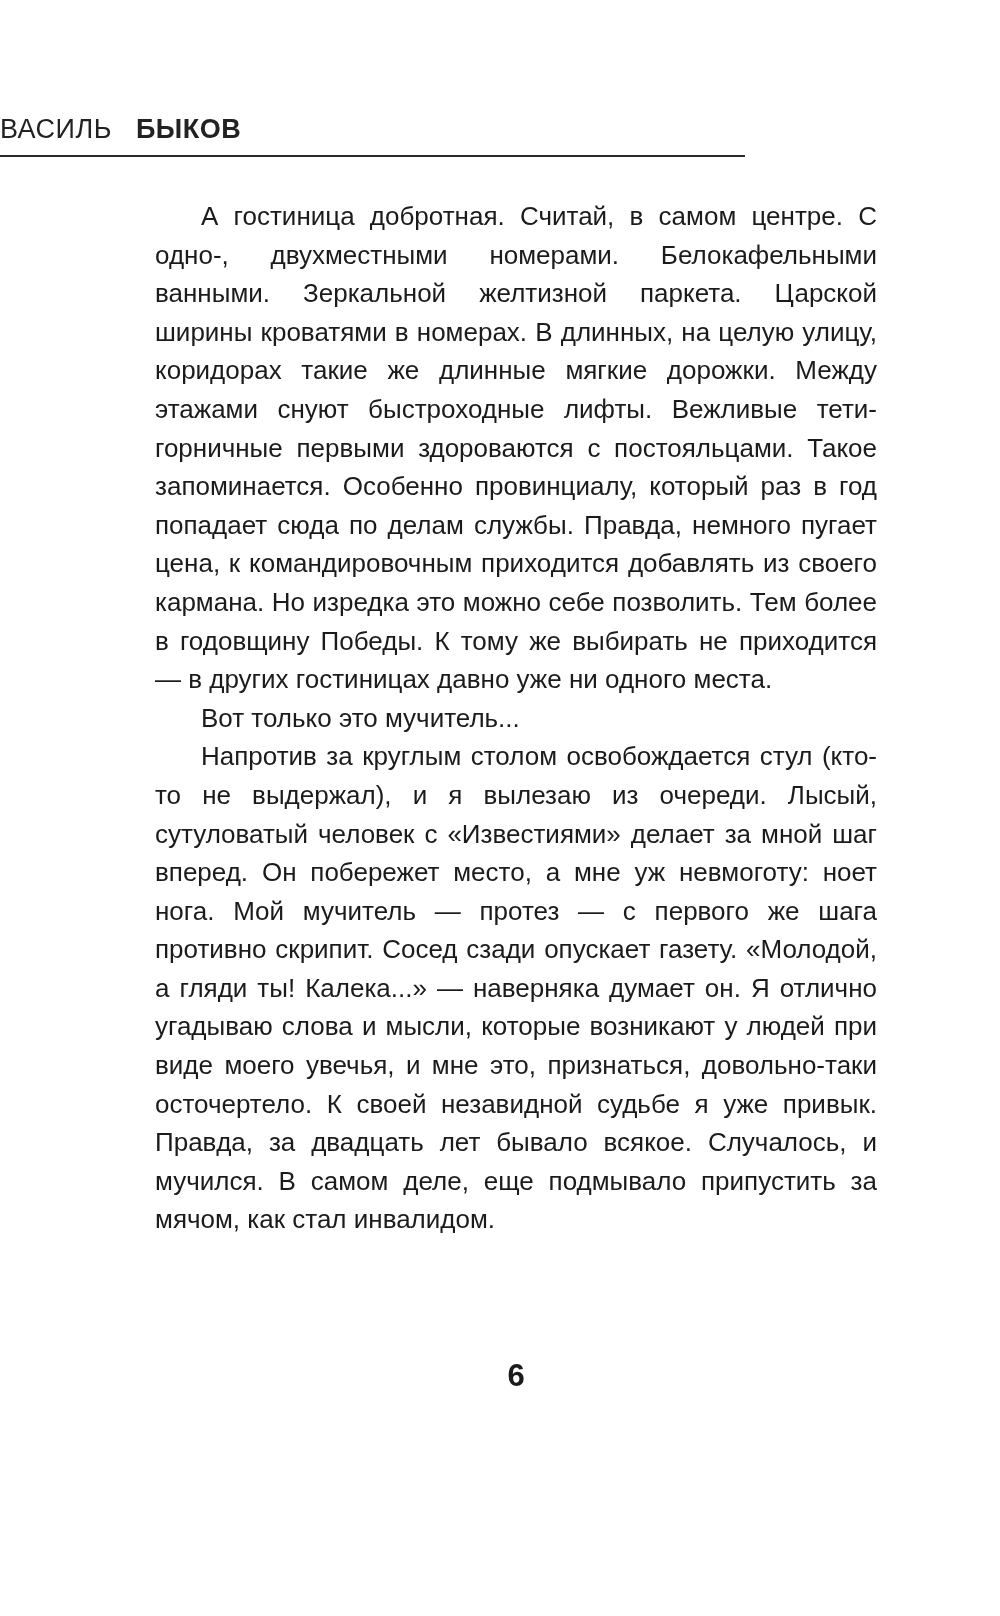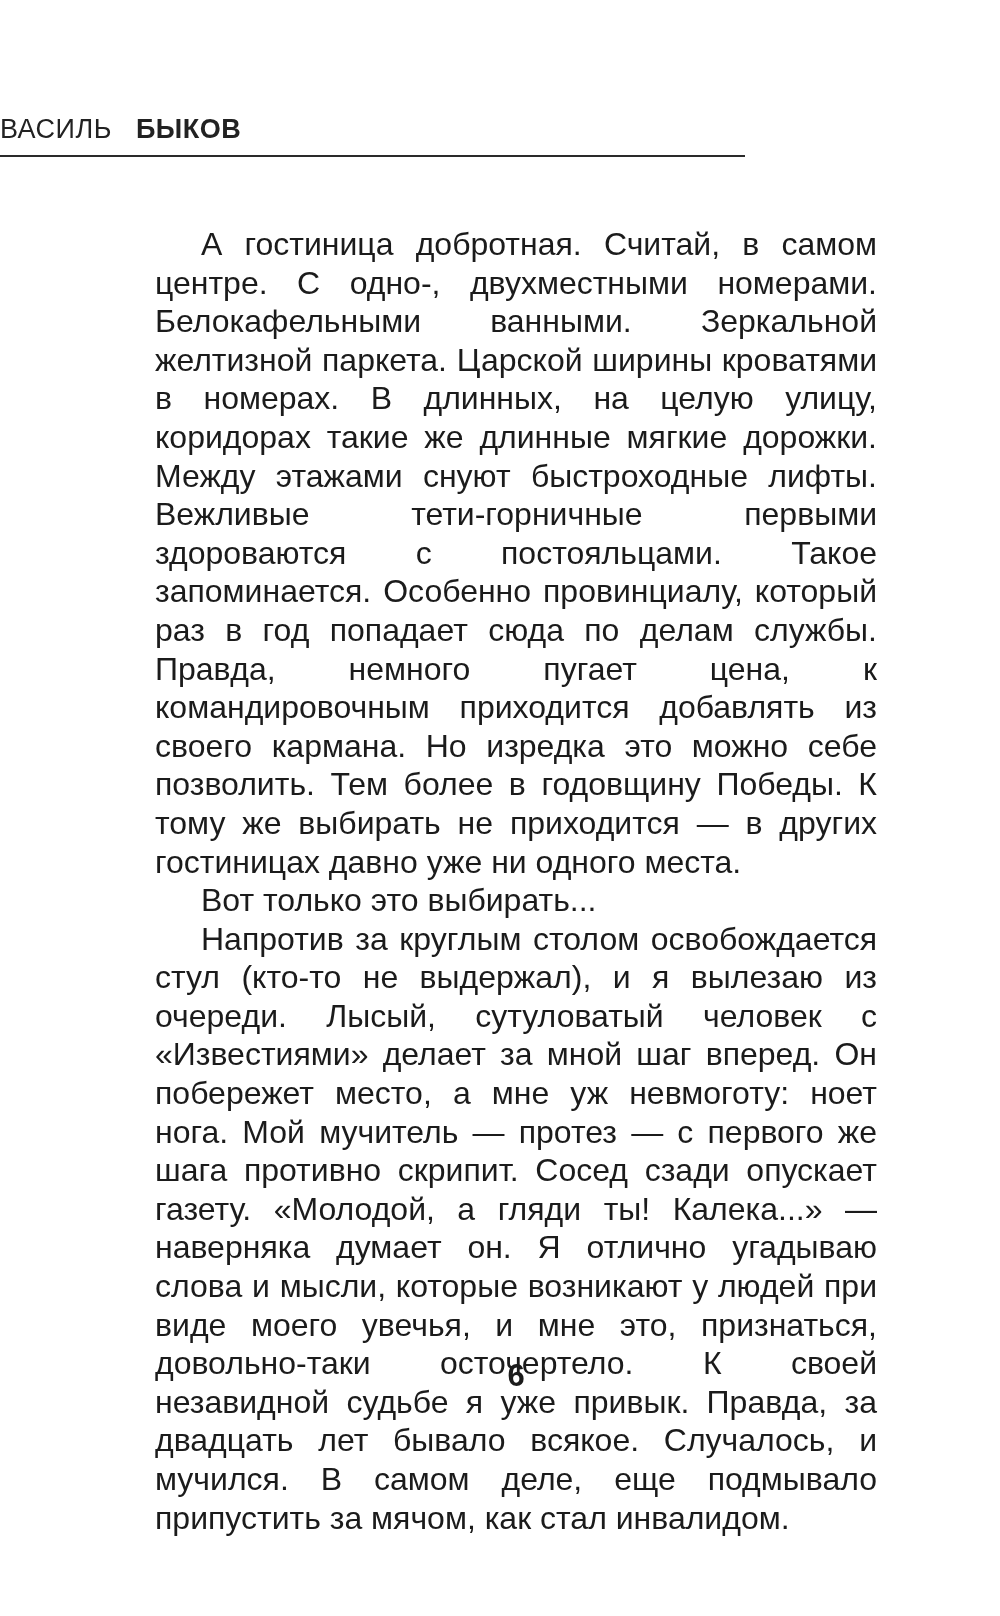--- a/index.html
+++ b/index.html
@@ -38,26 +38,25 @@
       left: 0;
       width: 745px;
       height: 2px;
       background: #2a2a2a;
     }
     .body-text {
       position: absolute;
       top: 197px;
       left: 155px;
       width: 722px;
-      font-size: 32px;
+      font-size: 26px;
       line-height: 38.6px;
       text-align: justify;
       color: #1b1b1b;
       hyphens: auto;
-      margin-top: 28px;
       -webkit-hyphens: auto;
     }
     .body-text p {
       margin: 0;
       padding: 0;
       text-indent: 46px;
     }
     .page-number {
       position: absolute;
       top: 1358px;
@@ -77,19 +76,19 @@
   <div class="running-head">
     <span class="author-first">ВАСИЛЬ</span>
     <span>&nbsp;</span>
     <span class="author-last">БЫКОВ</span>
   </div>
 
   <div class="head-rule"></div>
 
   <div class="body-text">
     <p>А гостиница добротная. Считай, в самом центре. С одно-, двухместными номерами. Белокафельными ванными. Зеркальной желтизной паркета. Царской ширины кроватями в номерах. В длинных, на целую улицу, коридорах такие же длинные мягкие дорожки. Между этажами снуют быстроходные лифты. Вежливые тети-горничные первыми здороваются с постояльцами. Такое запоминается. Особенно провинциалу, который раз в год попадает сюда по делам службы. Правда, немного пугает цена, к командировочным приходится добавлять из своего кармана. Но изредка это можно себе позволить. Тем более в годовщину Победы. К тому же выбирать не приходится — в других гостиницах давно уже ни одного места.</p>
-    <p>Вот только это выбирать...</p>
+    <p>Вот только это мучитель...</p>
     <p>Напротив за круглым столом освобождается стул (кто-то не выдержал), и я вылезаю из очереди. Лысый, сутуловатый человек с «Известиями» делает за мной шаг вперед. Он побережет место, а мне уж невмоготу: ноет нога. Мой мучитель — протез — с первого же шага противно скрипит. Сосед сзади опускает газету. «Молодой, а гляди ты! Калека...» — наверняка думает он. Я отлично угадываю слова и мысли, которые возникают у людей при виде моего увечья, и мне это, признаться, довольно-таки осточертело. К своей незавидной судьбе я уже привык. Правда, за двадцать лет бывало всякое. Случалось, и мучился. В самом деле, еще подмывало припустить за мячом, как стал инвалидом.</p>
   </div>
 
   <div class="page-number">6</div>
 
 </div>
 
 </body></html>

